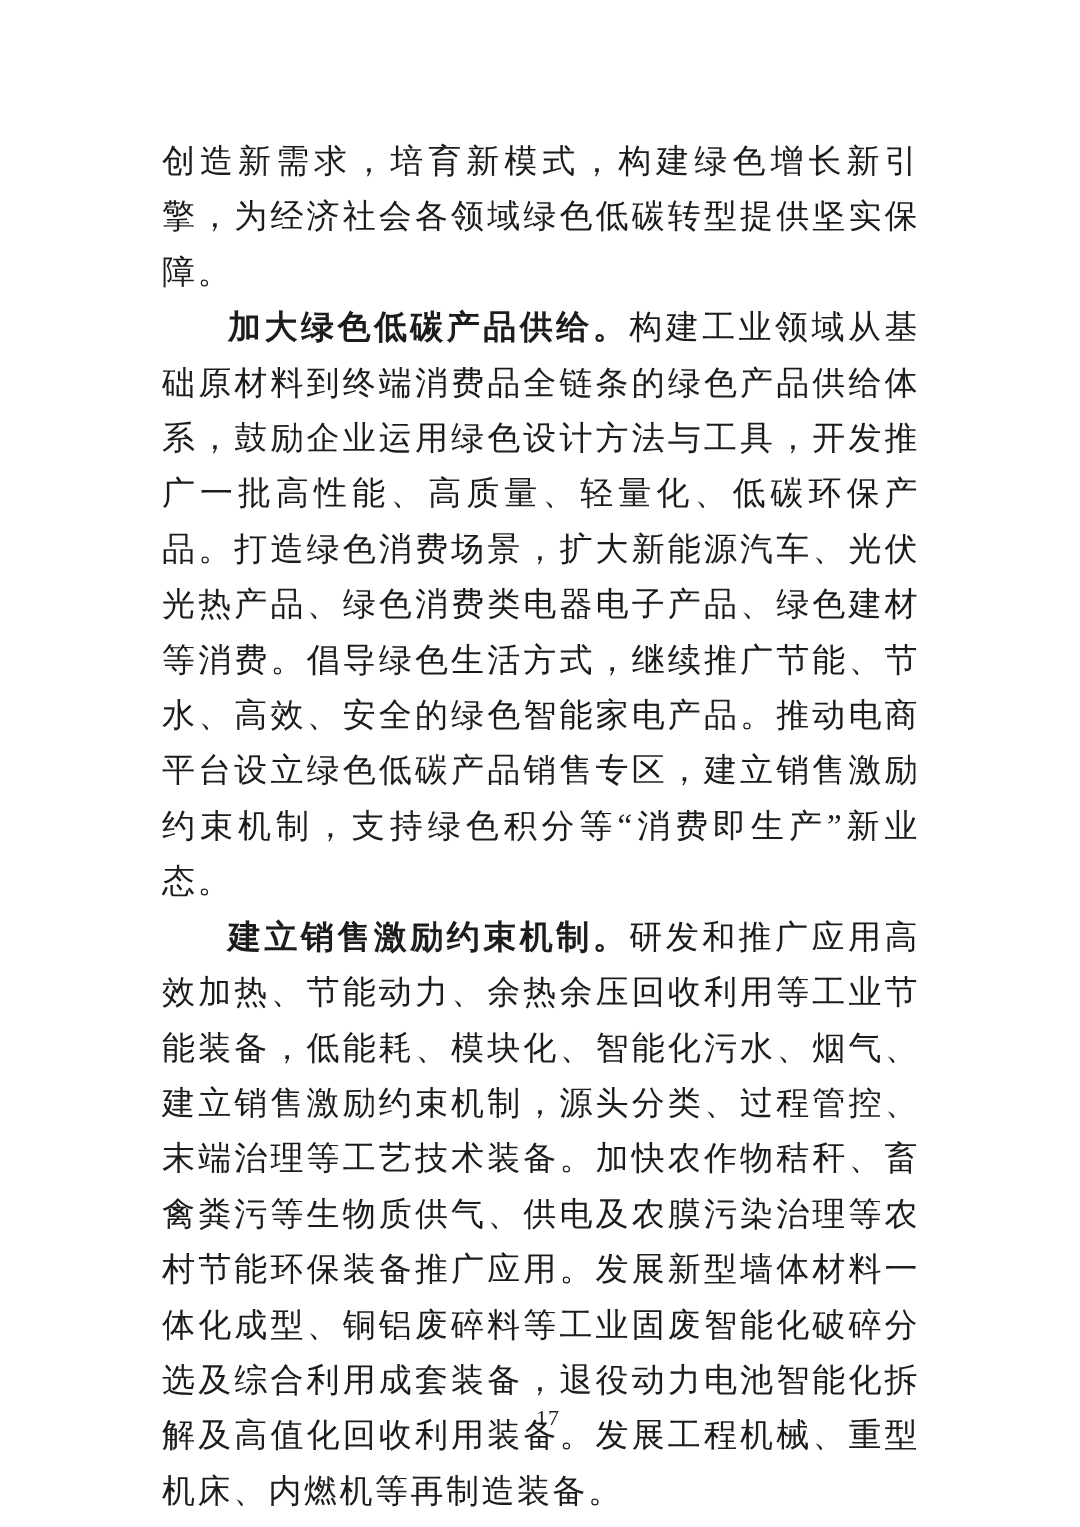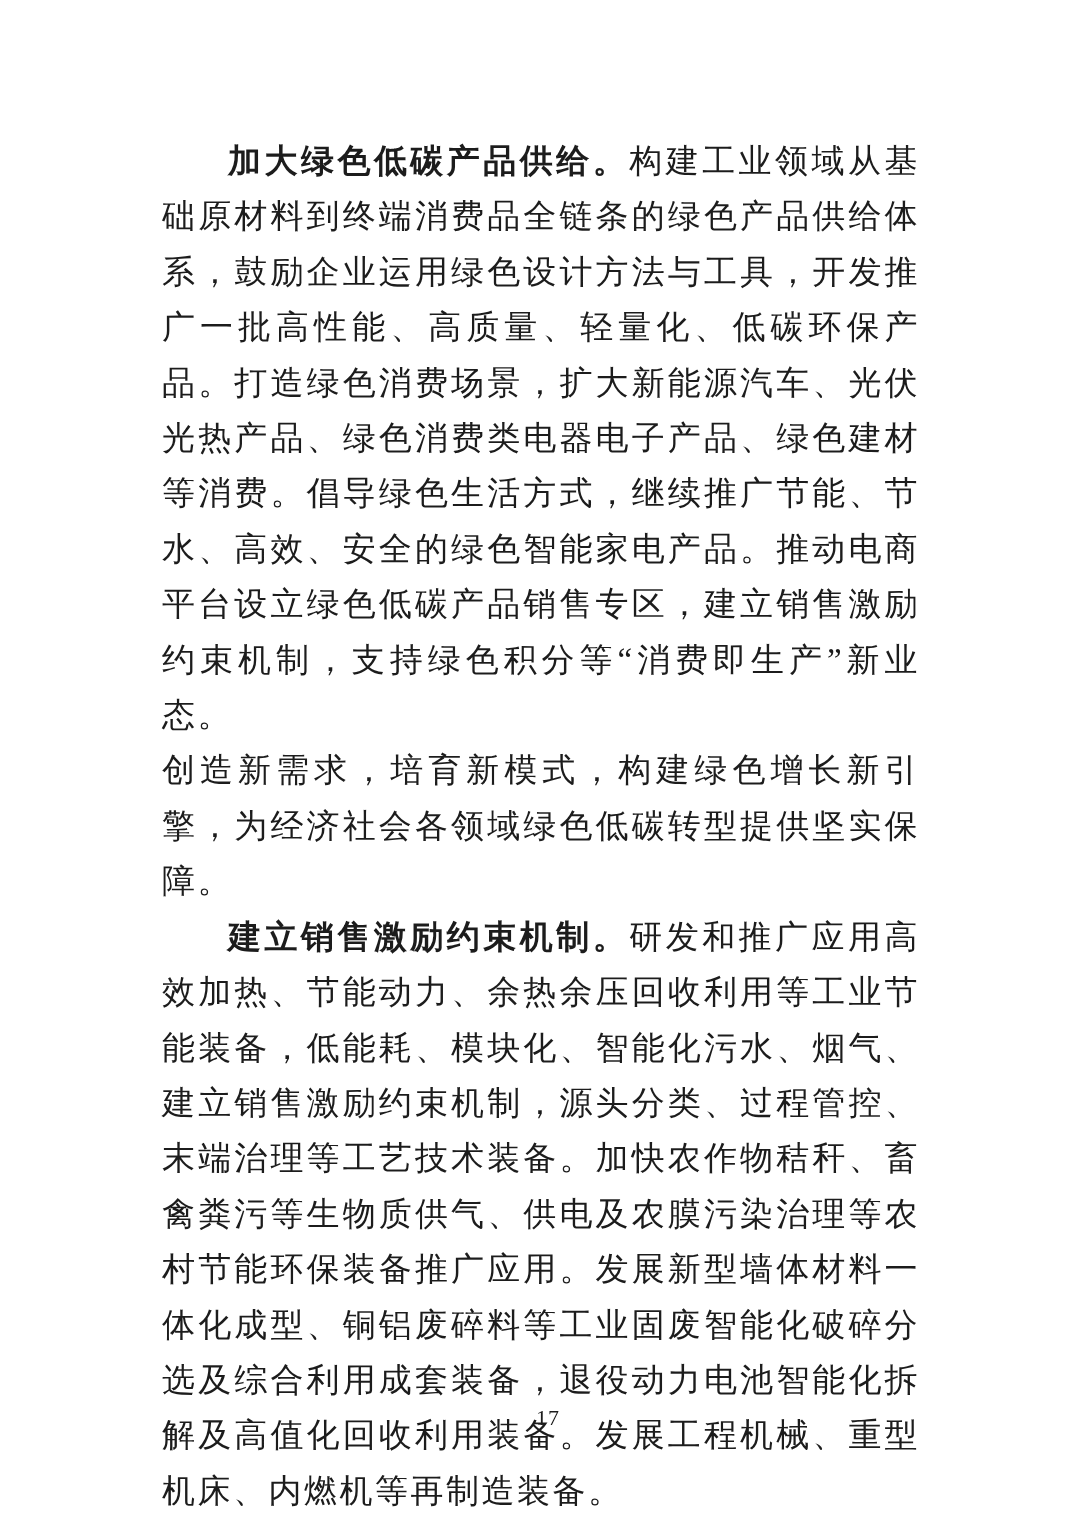--- a/index.html
+++ b/index.html
@@ -47,23 +47,23 @@
     letter-spacing: 1px;
     color: #1c1c1c;
   }
 </style>
 </head>
 <body>
 
 <div class="page">
   <div class="content">
 
+    <p class="para"><span>创造新需求，培育新模式，构建绿色增长新引擎，为经济社会各领域绿色低碳转型提供坚实保障。</span></p>
+
     <p class="para indent"><b class="lead">加大绿色低碳产品供给。</b><span>构建工业领域从基础原材料到终端消费品全链条的绿色产品供给体系，鼓励企业运用绿色设计方法与工具，开发推广一批高性能、高质量、轻量化、低碳环保产品。打造绿色消费场景，扩大新能源汽车、光伏光热产品、绿色消费类电器电子产品、绿色建材等消费。倡导绿色生活方式，继续推广节能、节水、高效、安全的绿色智能家电产品。推动电商平台设立绿色低碳产品销售专区，建立销售激励约束机制，支持绿色积分等“消费即生产”新业态。</span></p>
-
-    <p class="para"><span>创造新需求，培育新模式，构建绿色增长新引擎，为经济社会各领域绿色低碳转型提供坚实保障。</span></p>
 
     <p class="para indent"><b class="lead">建立销售激励约束机制。</b><span>研发和推广应用高效加热、节能动力、余热余压回收利用等工业节能装备，低能耗、模块化、智能化污水、烟气、建立销售激励约束机制，源头分类、过程管控、末端治理等工艺技术装备。加快农作物秸秆、畜禽粪污等生物质供气、供电及农膜污染治理等农村节能环保装备推广应用。发展新型墙体材料一体化成型、铜铝废碎料等工业固废智能化破碎分选及综合利用成套装备，退役动力电池智能化拆解及高值化回收利用装备。发展工程机械、重型机床、内燃机等再制造装备。</span></p>
 
     <p class="para indent"></p>
 
   </div>
 
   <div class="footer">17</div>
 </div>
 

